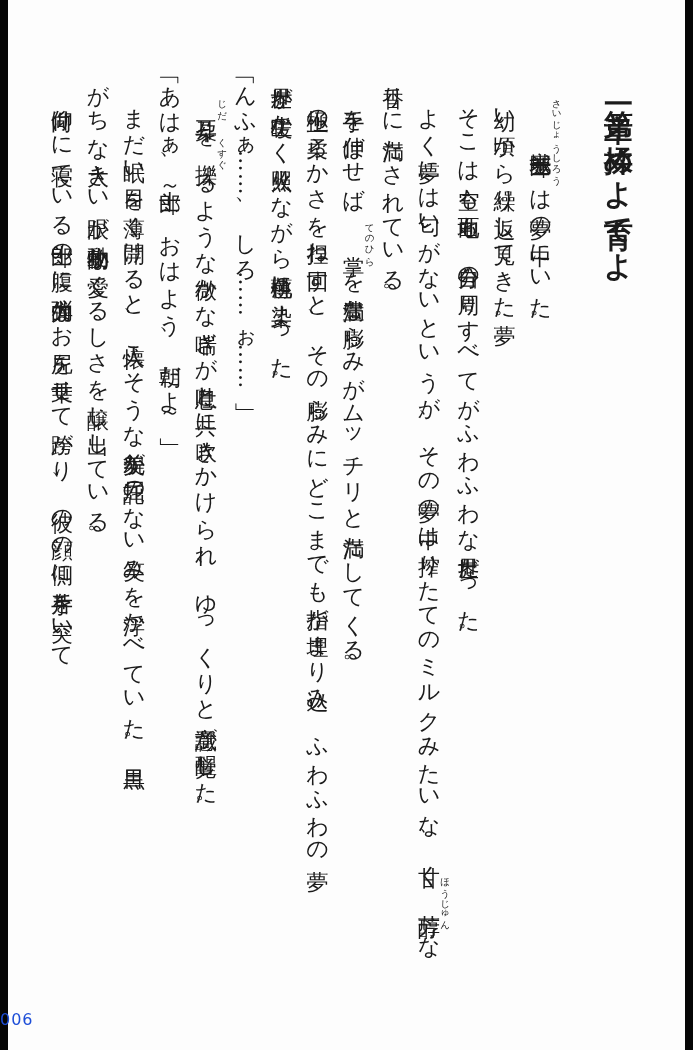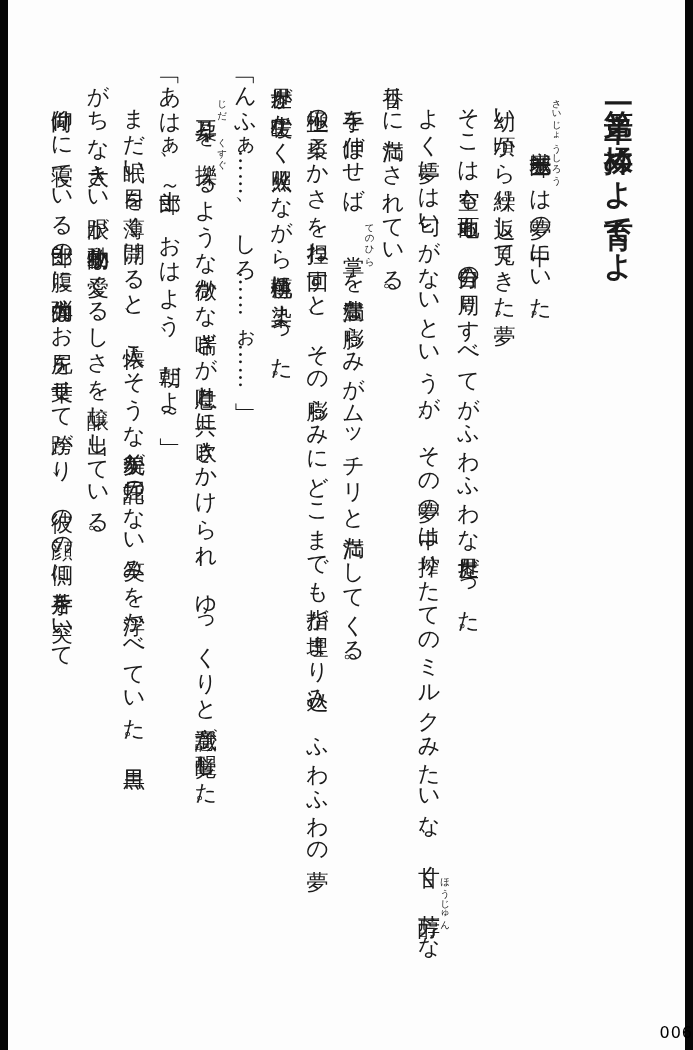--- a/index.html
+++ b/index.html
@@ -54,27 +54,27 @@
 
   ruby { ruby-align: center; }
   rt {
     font-size: 9.5px;
     letter-spacing: 0;
     font-weight: 400;
   }
 
   .page-number {
     position: absolute;
-    bottom: 8px;
+    bottom: 21px;
     left: 0;
     right: 0;
-    text-align: right;
+    text-align: left;
     font-family: "DejaVu Sans", "Liberation Sans", sans-serif;
     font-size: 16px;
-    color: #000000;
+    color: #1d4ed8;
     letter-spacing: 1px;
   }
 </style>
 </head>
 <body>
 
 <div class="page">
   <div class="edge-bar left"></div>
   <div class="edge-bar right"></div>
 

